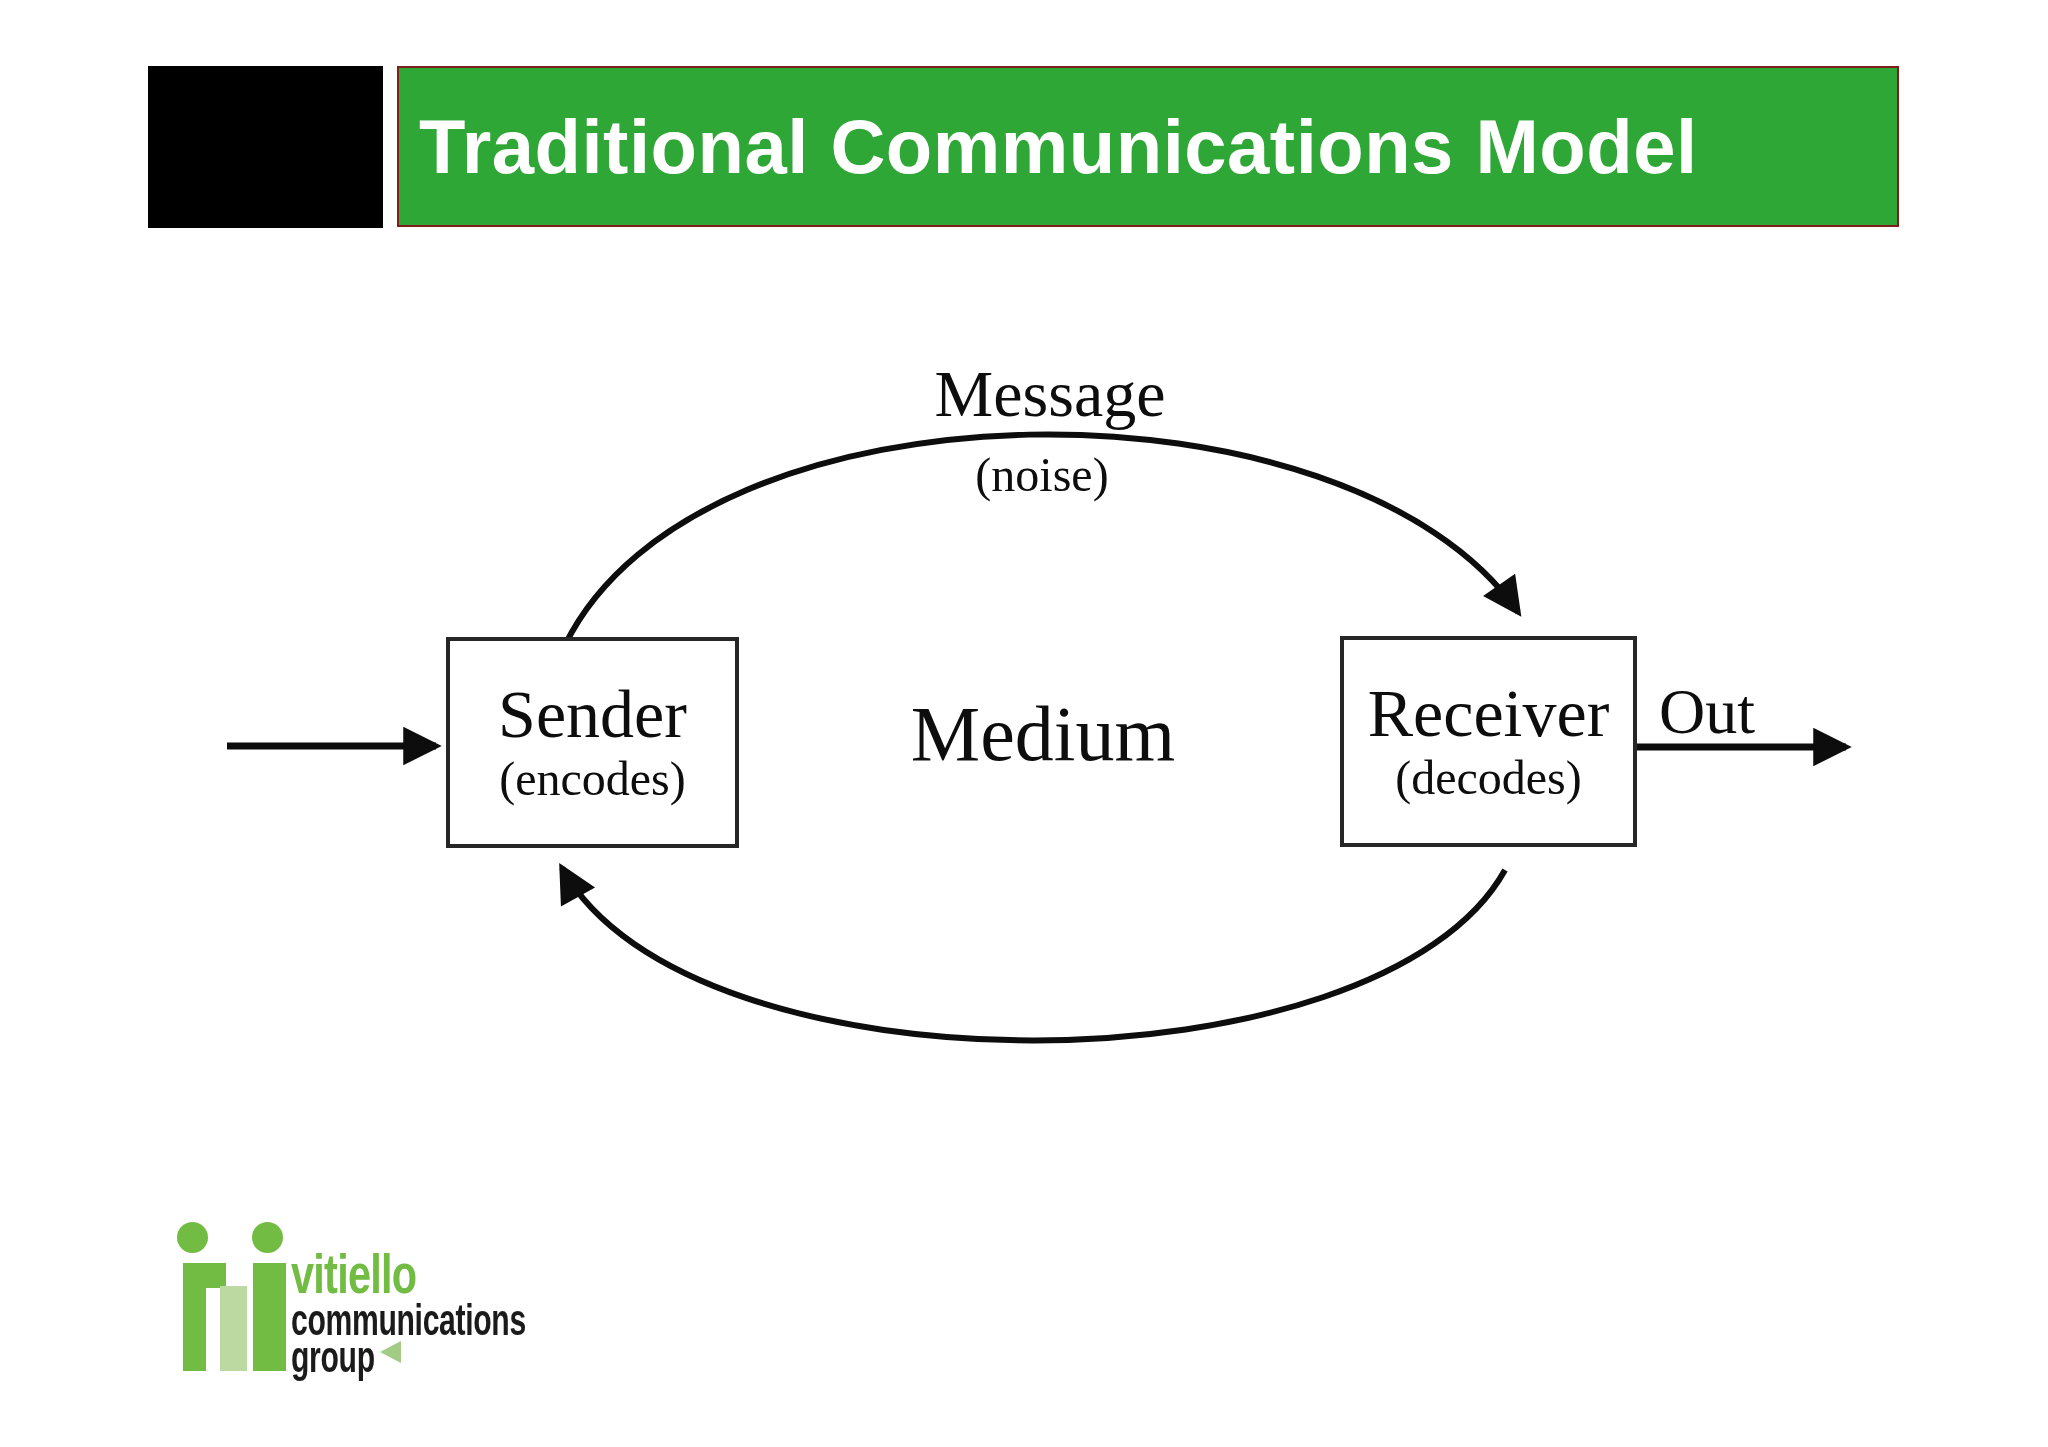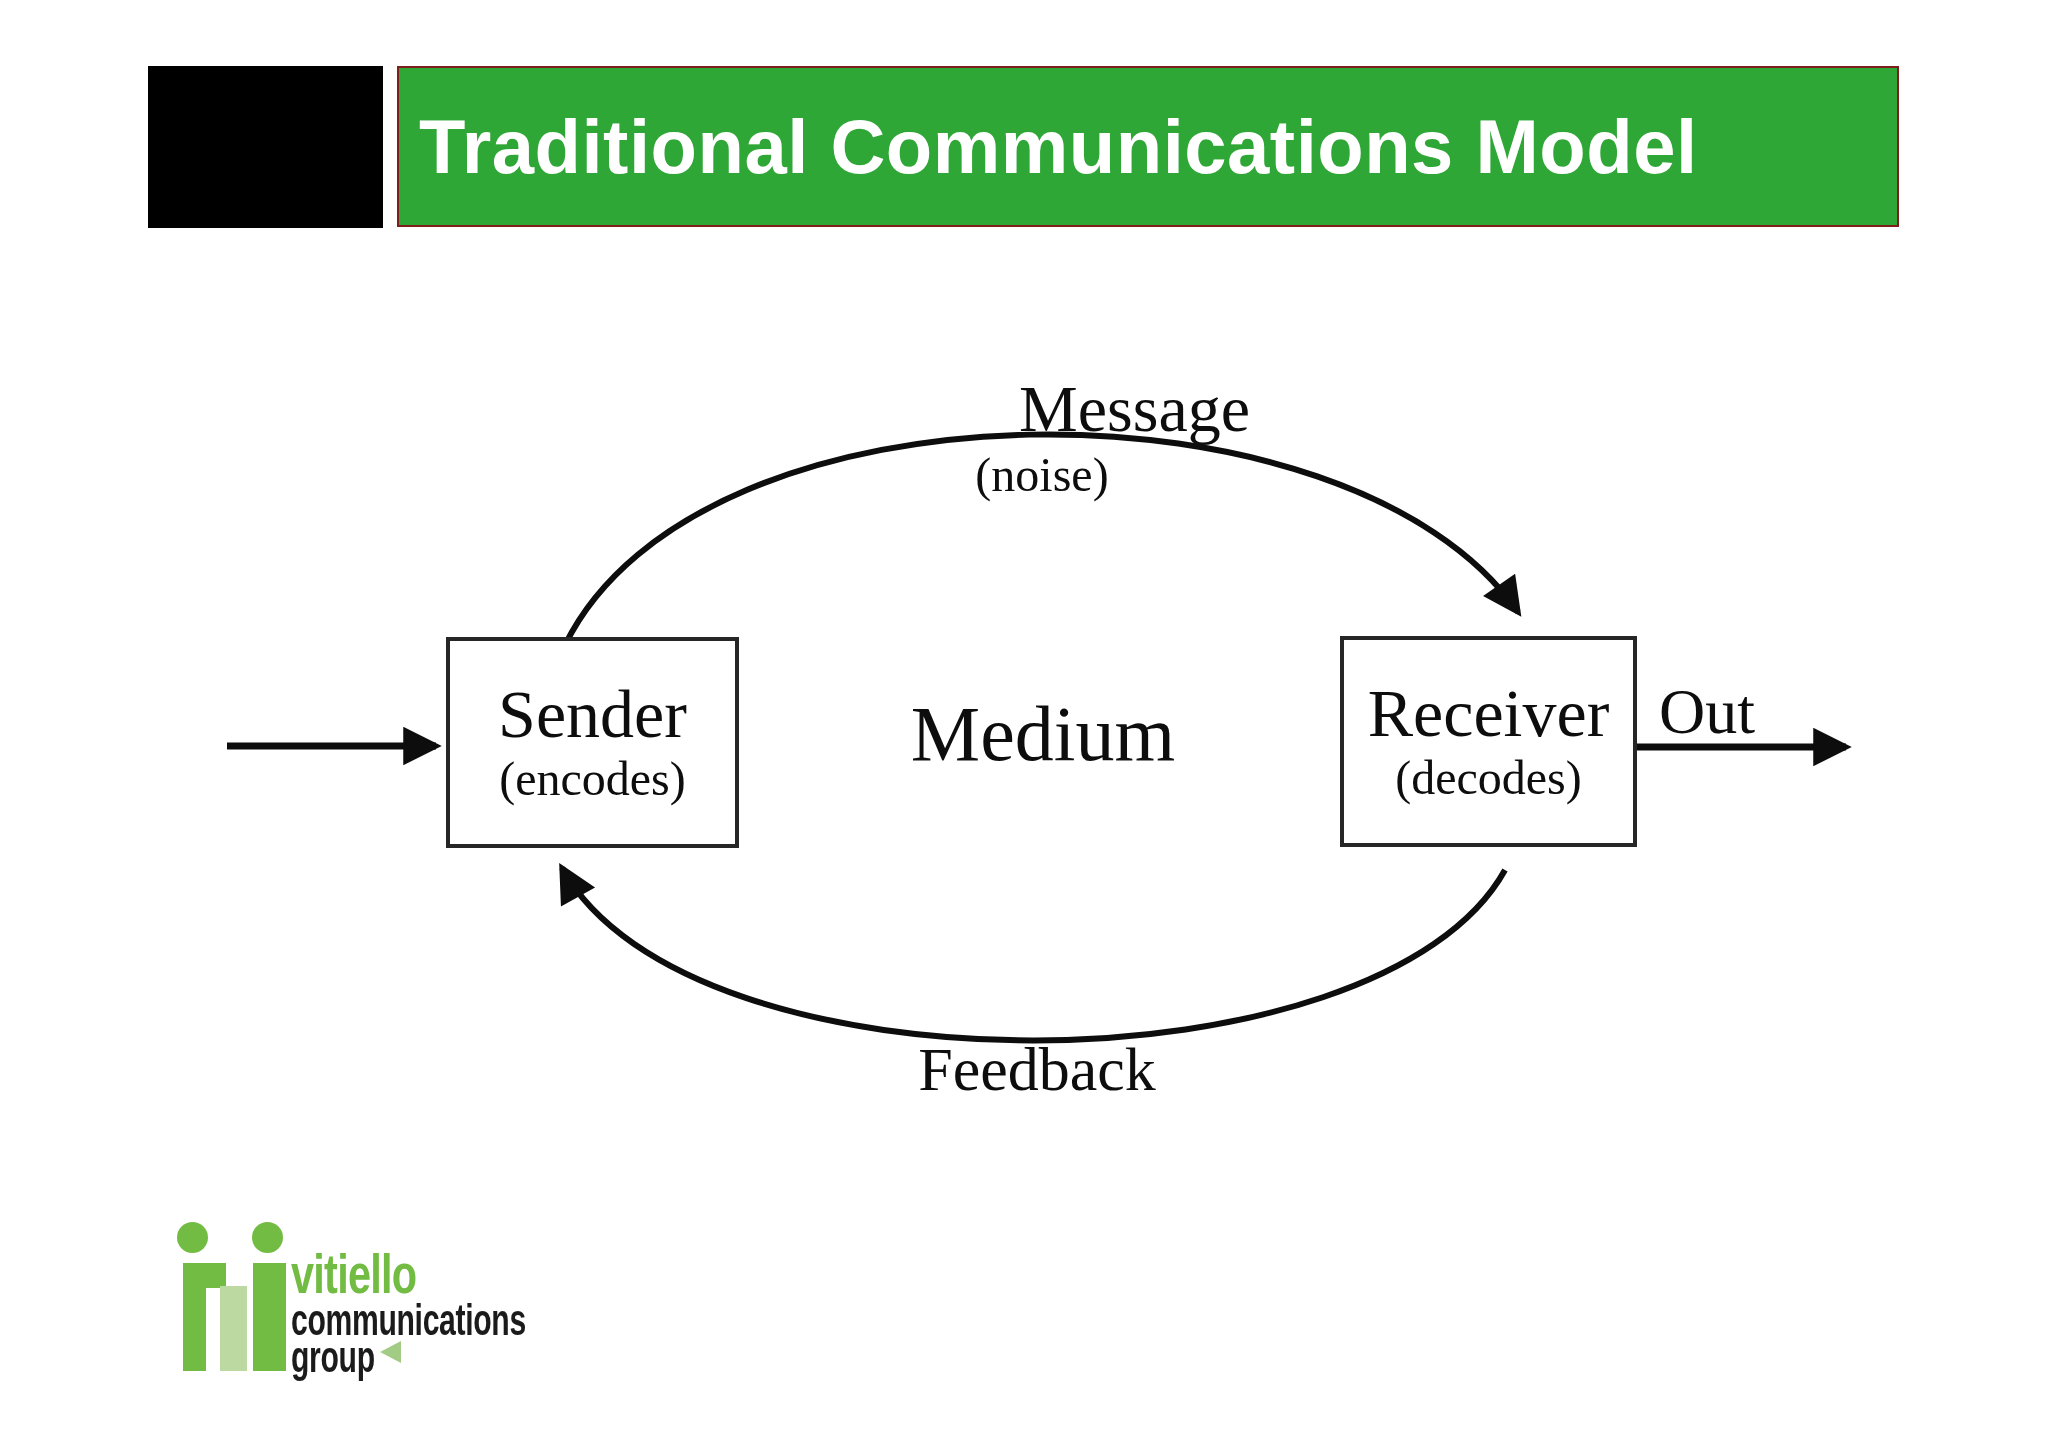--- a/index.html
+++ b/index.html
@@ -16,21 +16,21 @@
     display:flex; align-items:center;
   }
   .green-bar .title {
     color:#ffffff; font-weight:bold; font-size:76px; letter-spacing:0.5px;
     padding-left:20px; white-space:nowrap; line-height:1;
   }
 
   
   .serif { font-family:"Liberation Serif","DejaVu Serif",serif; color:#0d0d0d; }
   .lbl { position:absolute; text-align:center; line-height:1; white-space:nowrap; }
-  #lbl-message  { left:850px;  top:376px;  width:400px; font-size:66px;text-align:right; }
+  #lbl-message  { left:850px;  top:361px;  width:400px; font-size:66px; }
   #lbl-noise    { left:842px;  top:443px;  width:400px; font-size:48px;margin-top:8px; }
   #lbl-medium   { left:843px;  top:695px;  width:400px; font-size:78px; }
   #lbl-feedback { left:837px;  top:1038px; width:400px; font-size:62px; }
   #lbl-in       { left:150px;  top:685px;  width:300px; font-size:64px; }
   #lbl-out      { left:1557px; top:680px;  width:300px; font-size:64px; }
 
   
   .node {
     position:absolute; box-sizing:border-box; border:4px solid #262626; background:#ffffff;
     display:flex; flex-direction:column; align-items:center; justify-content:center;
@@ -83,21 +83,20 @@
     </defs>
     <path d="M 565 645 C 700 370 1350 370 1518 612" fill="none" stroke="#0d0d0d" stroke-width="6" marker-end="url(#ah-arc)"></path>
     <path d="M 1505 870 C 1380 1095 690 1100 562 868" fill="none" stroke="#0d0d0d" stroke-width="6" marker-end="url(#ah-arc)"></path>
     <path d="M 227 746 L 436 746" fill="none" stroke="#0d0d0d" stroke-width="7" marker-end="url(#ah-line)"></path>
     <path d="M 1637 747 L 1846 747" fill="none" stroke="#0d0d0d" stroke-width="7" marker-end="url(#ah-line)"></path>
   </svg>
 
   <div class="lbl serif" id="lbl-message">Message</div>
   <div class="lbl serif" id="lbl-noise">(noise)</div>
   <div class="lbl serif" id="lbl-medium">Medium</div>
-  <div class="lbl serif" id="lbl-feedback">Feedback</div>
   <div class="lbl serif" id="lbl-out">Out</div>
 
   <div class="node" id="sender-box">
     <div class="t1 serif">Sender</div>
     <div class="t2 serif">(encodes)</div>
   </div>
   <div class="node" id="receiver-box">
     <div class="t1 serif">Receiver</div>
     <div class="t2 serif">(decodes)</div>
   </div>

